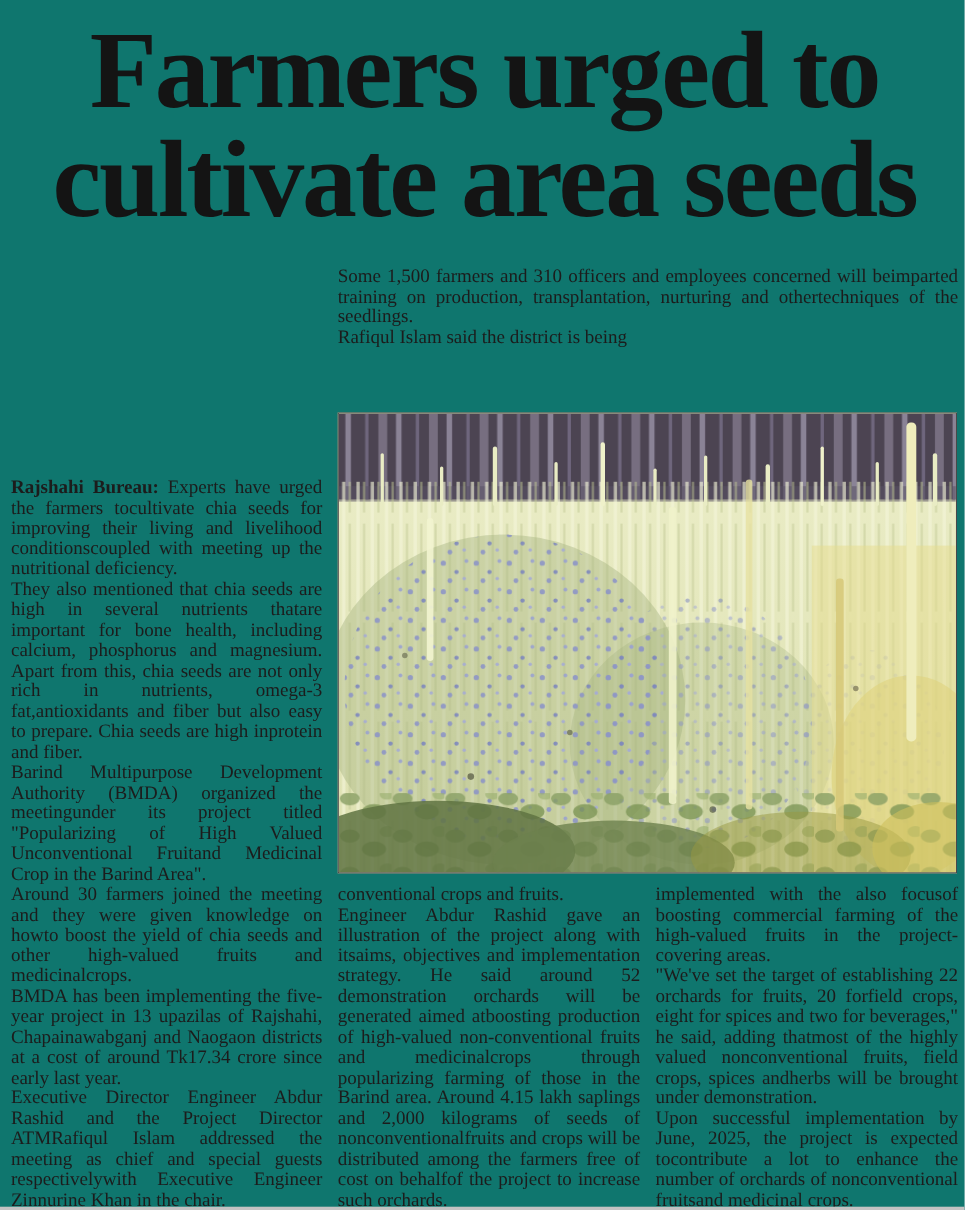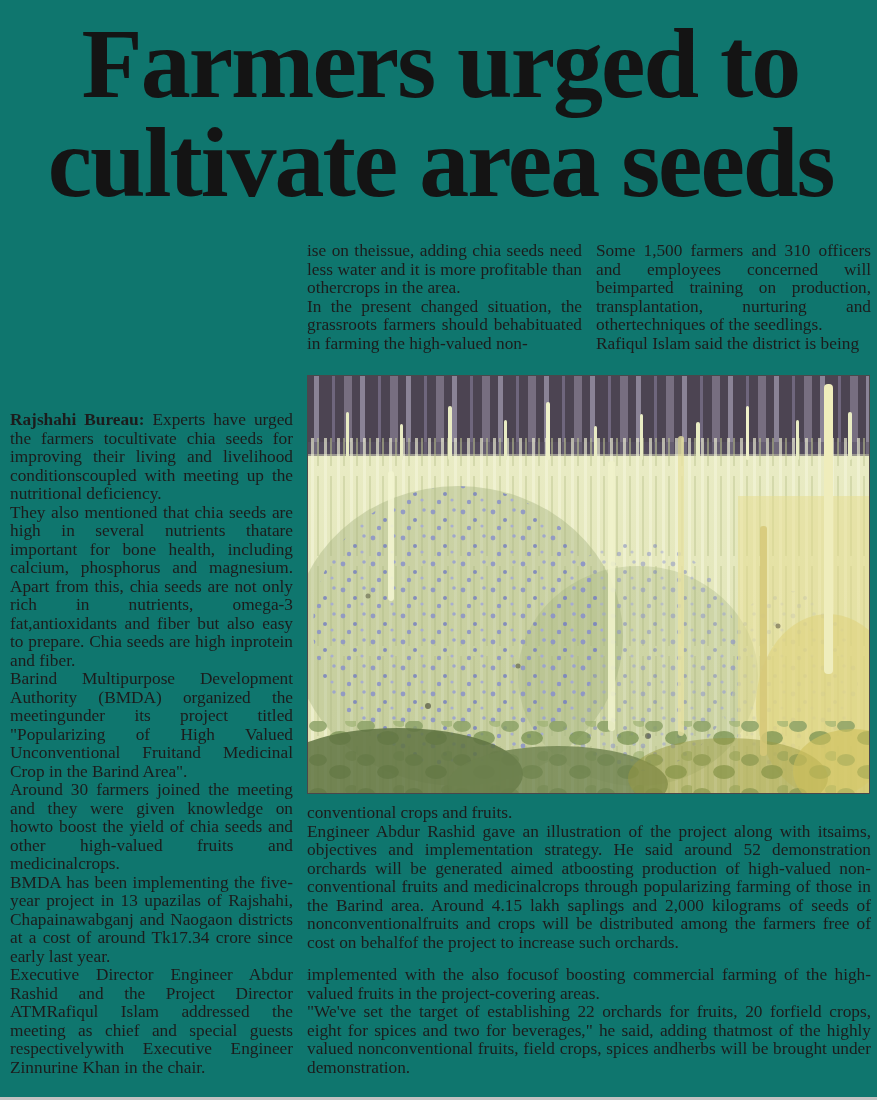--- a/index.html
+++ b/index.html
@@ -27,21 +27,21 @@
   .article-body{
     display:flex;
     gap:14px;
     align-items:flex-end;
   }
   .col-left{width:283px;flex:none;}
   .right-region{flex:1;min-width:0;}
   .text-row{display:flex;gap:14px;}
   .text-row .sub{flex:1;min-width:0;}
   .top-row{height:127px;overflow:hidden;}
-  .bottom-row{margin-top:10px;flex-direction:column;}
+  .bottom-row{margin-top:10px;}
   p.body-par{
     margin:0;
     font-size:17.3px;
     line-height:18.5px;
     text-align:justify;
     text-justify:inter-word;
   }
   p.body-par b{font-weight:bold;}
   .photo-frame{
     width:561px;height:417px;
@@ -75,24 +75,20 @@
       <p class="body-par">They also mentioned that chia seeds are high in several nutrients thatare important for bone health, including calcium, phosphorus and magnesium. Apart from this, chia seeds are not only rich in nutrients, omega-3 fat,antioxidants and fiber but also easy to prepare. Chia seeds are high inprotein and fiber.</p>
       <p class="body-par">Barind Multipurpose Development Authority (BMDA) organized the meetingunder its project titled "Popularizing of High Valued Unconventional Fruitand Medicinal Crop in the Barind Area".</p>
       <p class="body-par">Around 30 farmers joined the meeting and they were given knowledge on howto boost the yield of chia seeds and other high-valued fruits and medicinalcrops.</p>
       <p class="body-par">BMDA has been implementing the five-year project in 13 upazilas of Rajshahi, Chapainawabganj and Naogaon districts at a cost of around Tk17.34 crore since early last year.</p>
       <p class="body-par">Executive Director Engineer Abdur Rashid and the Project Director ATMRafiqul Islam addressed the meeting as chief and special guests respectivelywith Executive Engineer Zinnurine Khan in the chair.</p>
     </div>
 
     <div class="right-region">
 
       <div class="text-row top-row">
-        <div class="sub">
-          <p class="body-par">ise on theissue, adding chia seeds need less water and it is more profitable than othercrops in the area.</p>
-          <p class="body-par">In the present changed situation, the grassroots farmers should behabituated in farming the high-valued non-</p>
-        </div>
         <div class="sub">
           <p class="body-par">Some 1,500 farmers and 310 officers and employees concerned will beimparted training on production, transplantation, nurturing and othertechniques of the seedlings.</p>
           <p class="body-par">Rafiqul Islam said the district is being</p>
         </div>
       </div>
 
       <div class="photo-frame">
         <svg width="561" height="417" viewBox="0 0 561 417" preserveAspectRatio="none">
           <defs>
             <linearGradient id="fieldg" x1="0" y1="0" x2="0" y2="1">
@@ -174,20 +170,21 @@
       </div>
 
       <div class="text-row bottom-row">
         <div class="sub">
           <p class="body-par">conventional crops and fruits.</p>
           <p class="body-par">Engineer Abdur Rashid gave an illustration of the project along with itsaims, objectives and implementation strategy. He said around 52 demonstration orchards will be generated aimed atboosting production of high-valued non-conventional fruits and medicinalcrops through popularizing farming of those in the Barind area. Around 4.15 lakh saplings and 2,000 kilograms of seeds of nonconventionalfruits and crops will be distributed among the farmers free of cost on behalfof the project to increase such orchards.</p>
         </div>
         <div class="sub">
           <p class="body-par">implemented with the also focusof boosting commercial farming of the high-valued fruits in the project-covering areas.</p>
           <p class="body-par">"We've set the target of establishing 22 orchards for fruits, 20 forfield crops, eight for spices and two for beverages," he said, adding thatmost of the highly valued nonconventional fruits, field crops, spices andherbs will be brought under demonstration.</p>
+          <p class="body-par">Upon successful implementation by June, 2025, the project is expected tocontribute a lot to enhance the number of orchards of nonconventional fruitsand medicinal crops.</p>
         </div>
       </div>
 
     </div>
   </div>
 
   <div class="bottom-scan-line"></div>
 </div>
 
 </body></html>

